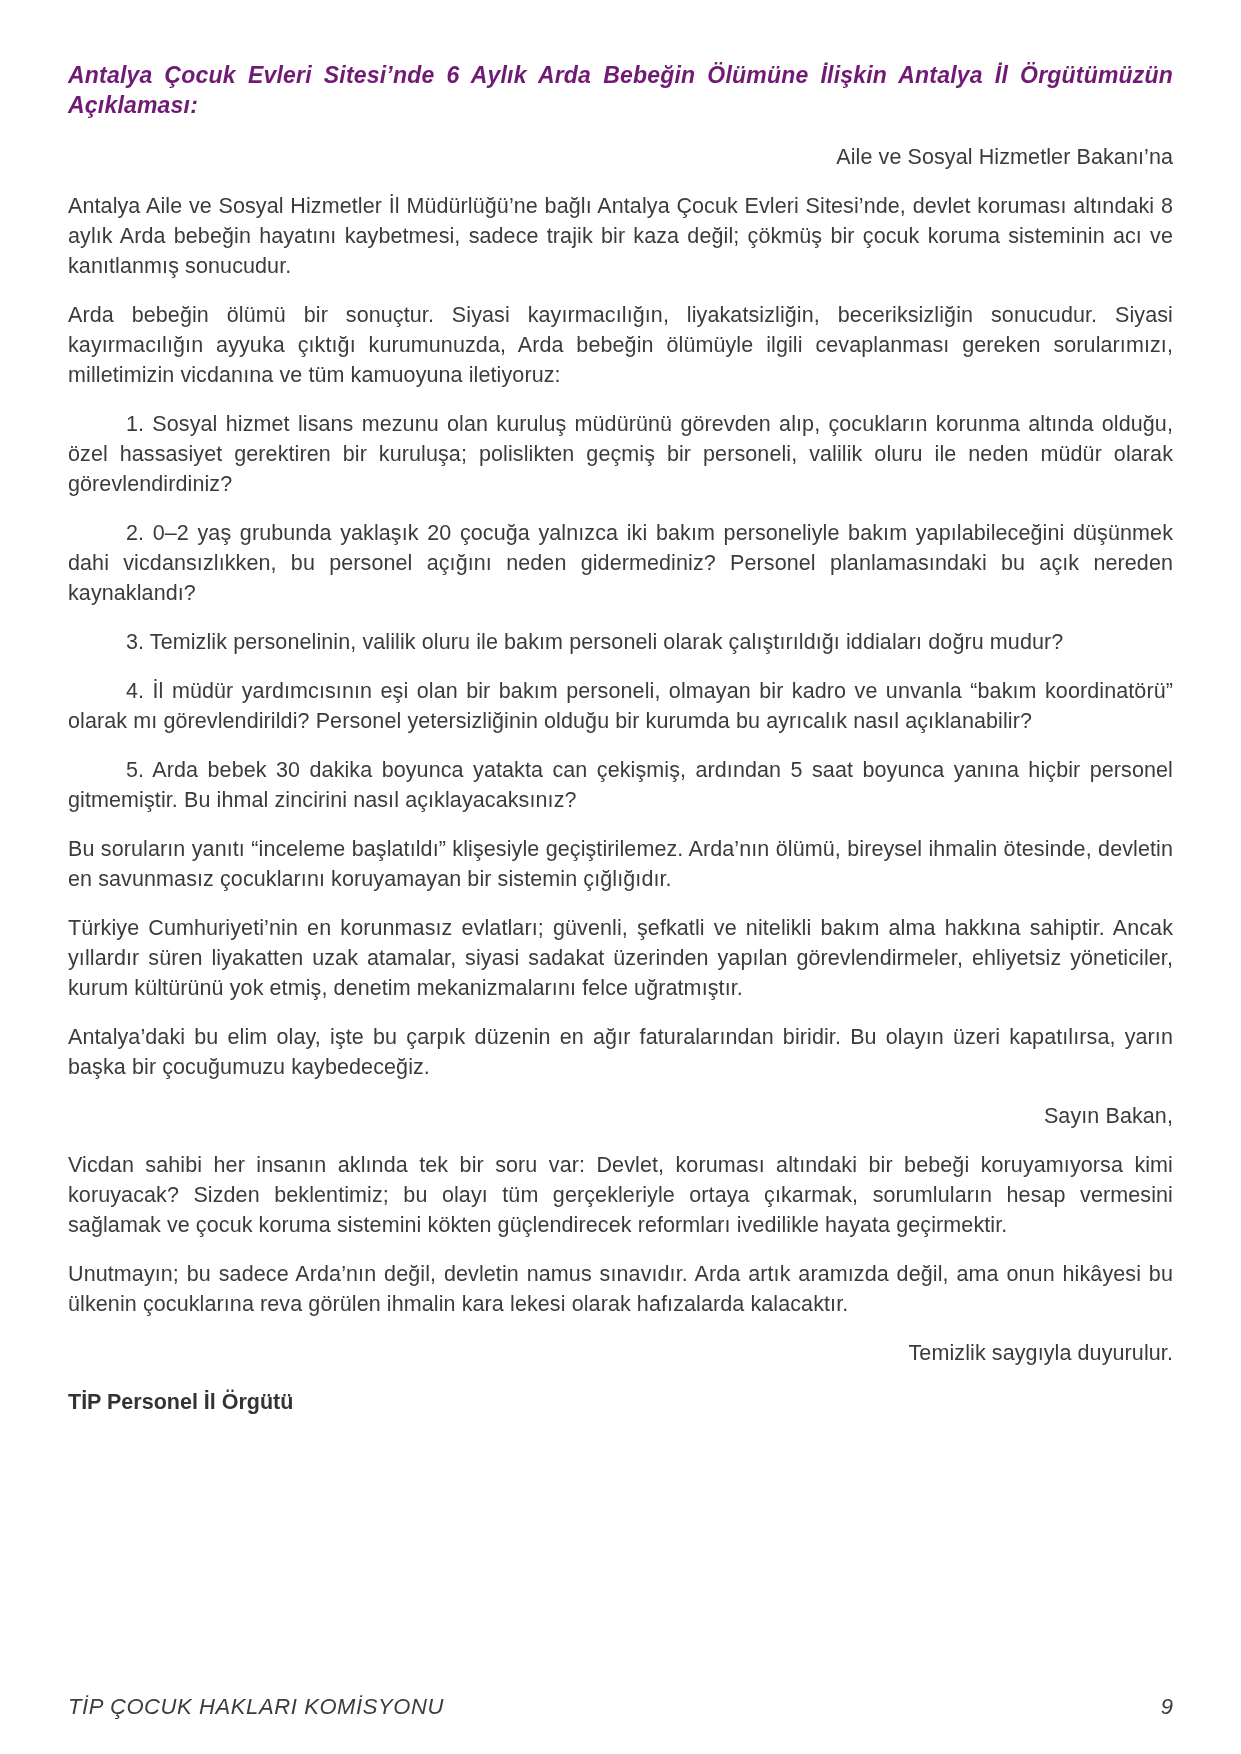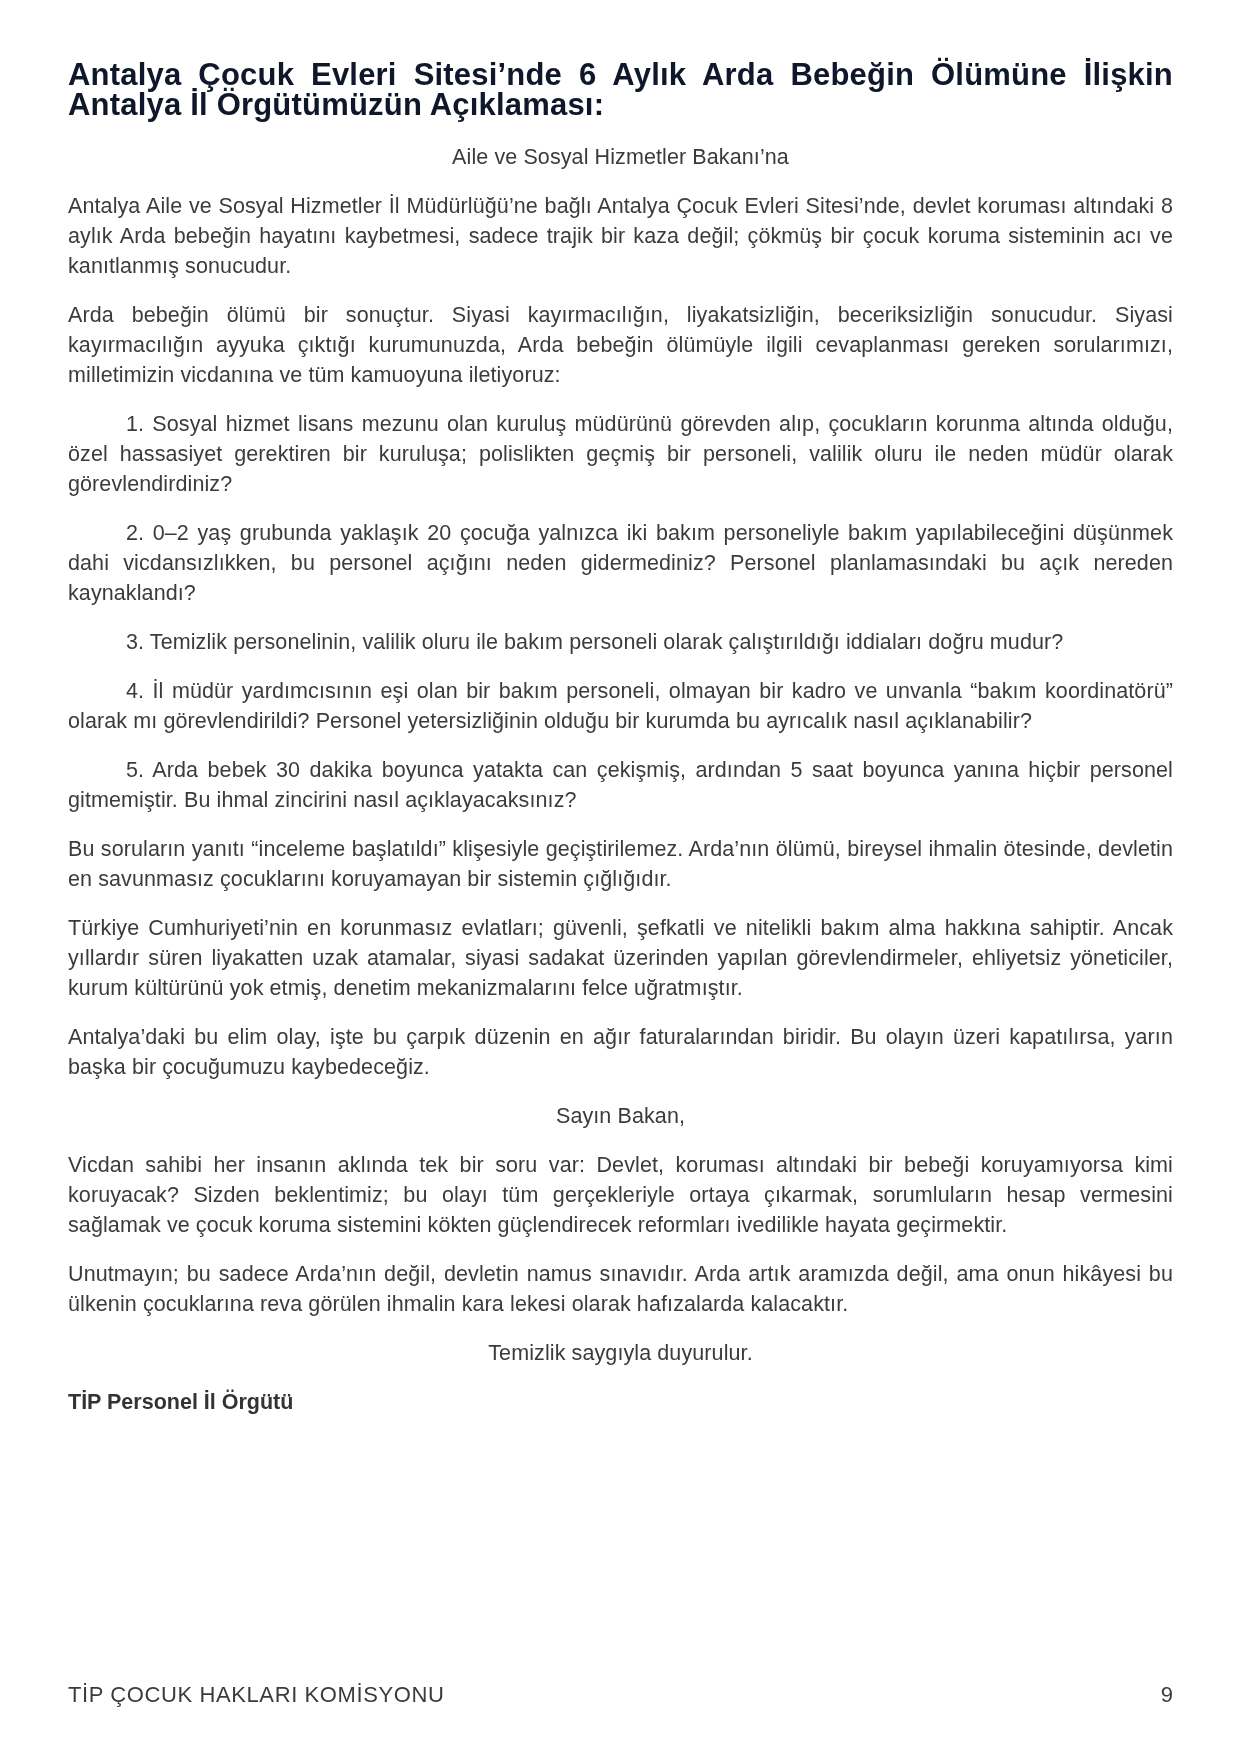--- a/index.html
+++ b/index.html
@@ -9,55 +9,57 @@
     width: 1241px;
     height: 1754px;
     margin: 0 auto;
     background: #ffffff;
     font-family: "Liberation Sans", "DejaVu Sans", sans-serif;
     color: #3b3b3d;
     padding: 60px 68px 120px 68px;
     overflow: hidden;
   }
   .doc-heading {
-    font-size: 31px;
+    font-size: 23px;
     font-weight: bold;
+    font-style: italic;
     line-height: 30px;
     text-align: justify;
     letter-spacing: 0.2px;
     margin-bottom: 22px;
-    color: #0f172a;
+    color: #701a75;
   }
   .para {
     font-size: 21.5px;
     line-height: 30px;
     text-align: justify;
     letter-spacing: 0.1px;
     margin-bottom: 19px;
   }
   .para.indent { text-indent: 58px; }
-  .para.no-justify { text-align: center; }
+  .para.no-justify { text-align: right; }
   .signature {
     font-size: 21.5px;
     line-height: 30px;
     font-weight: bold;
     color: #333335;
     margin-top: 4px;
   }
   .footer {
     position: absolute;
     left: 68px;
     right: 68px;
-    bottom: 46px;
+    bottom: 34px;
     display: flex;
     justify-content: space-between;
     align-items: flex-end;
     font-size: 22px;
     letter-spacing: 0.6px;
     color: #3b3b3d;
+    font-style: italic;
   }
   .footer .page-num { font-size: 22px; letter-spacing: 0; }
 </style>
 </head>
 <body>
 
 <div class="page">
 
   <h1 class="doc-heading">Antalya Çocuk Evleri Sitesi’nde 6 Aylık Arda Bebeğin Ölümüne İlişkin Antalya İl Örgütümüzün Açıklaması:</h1>
 

